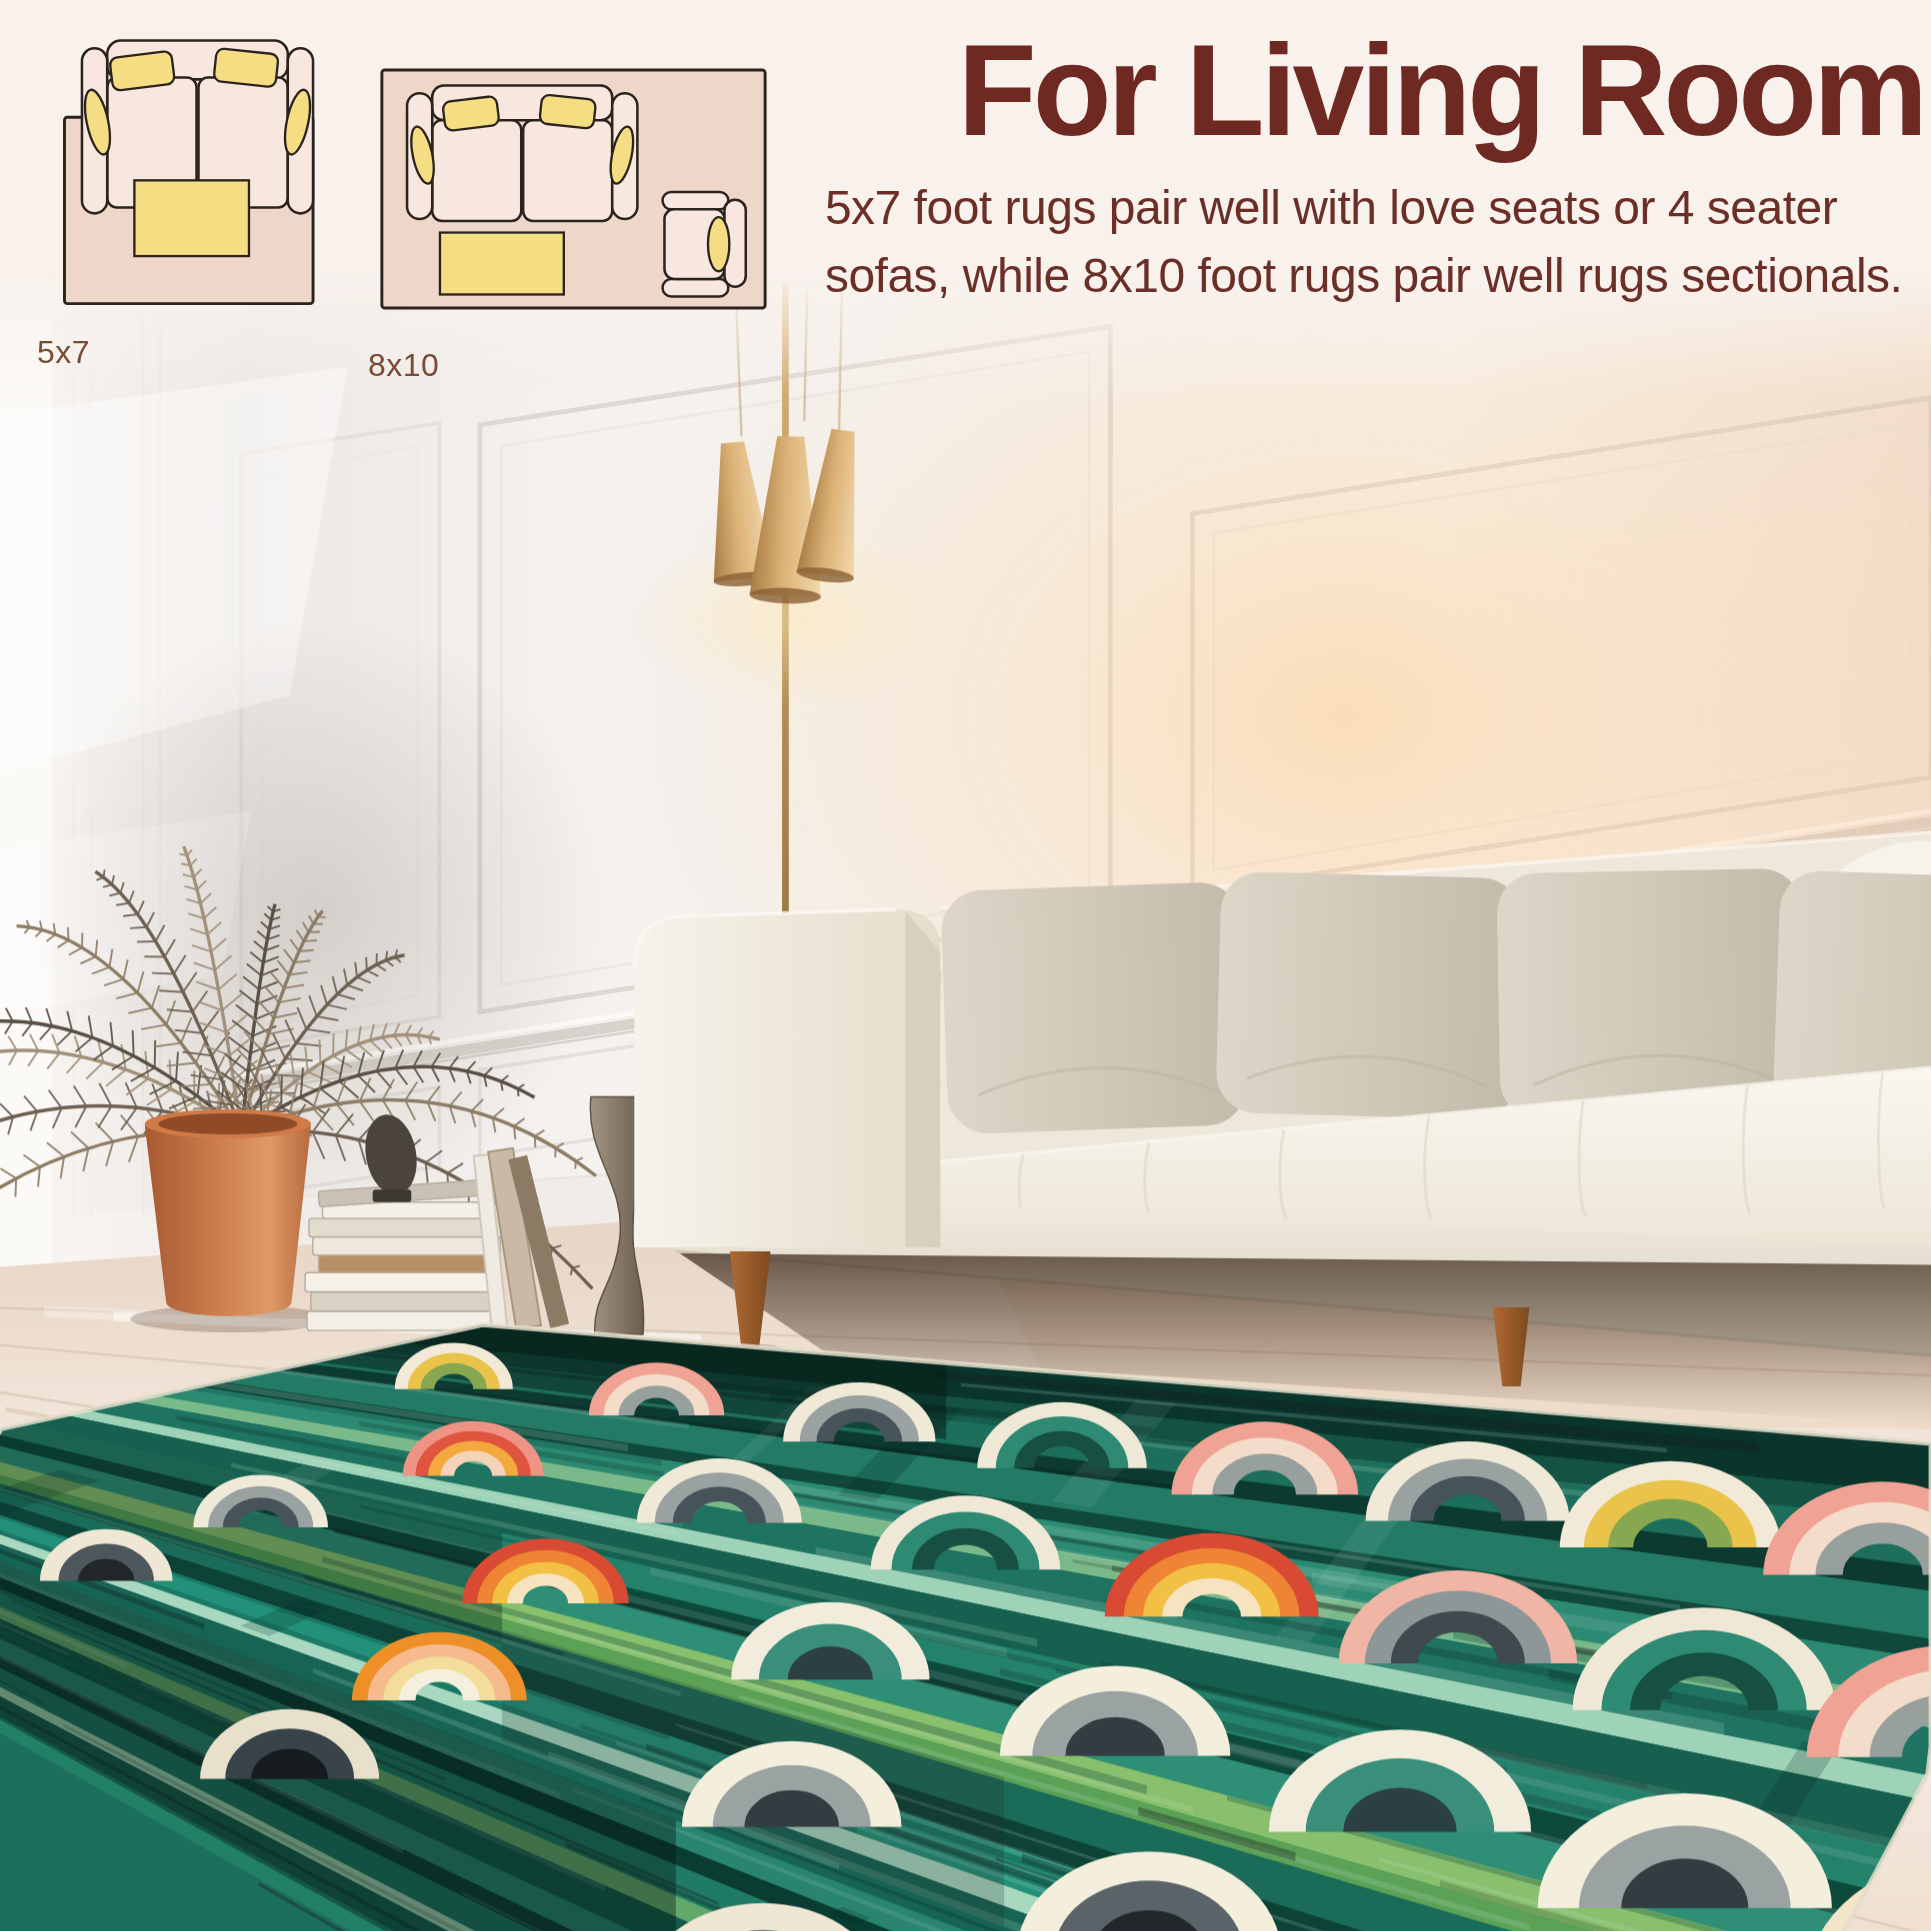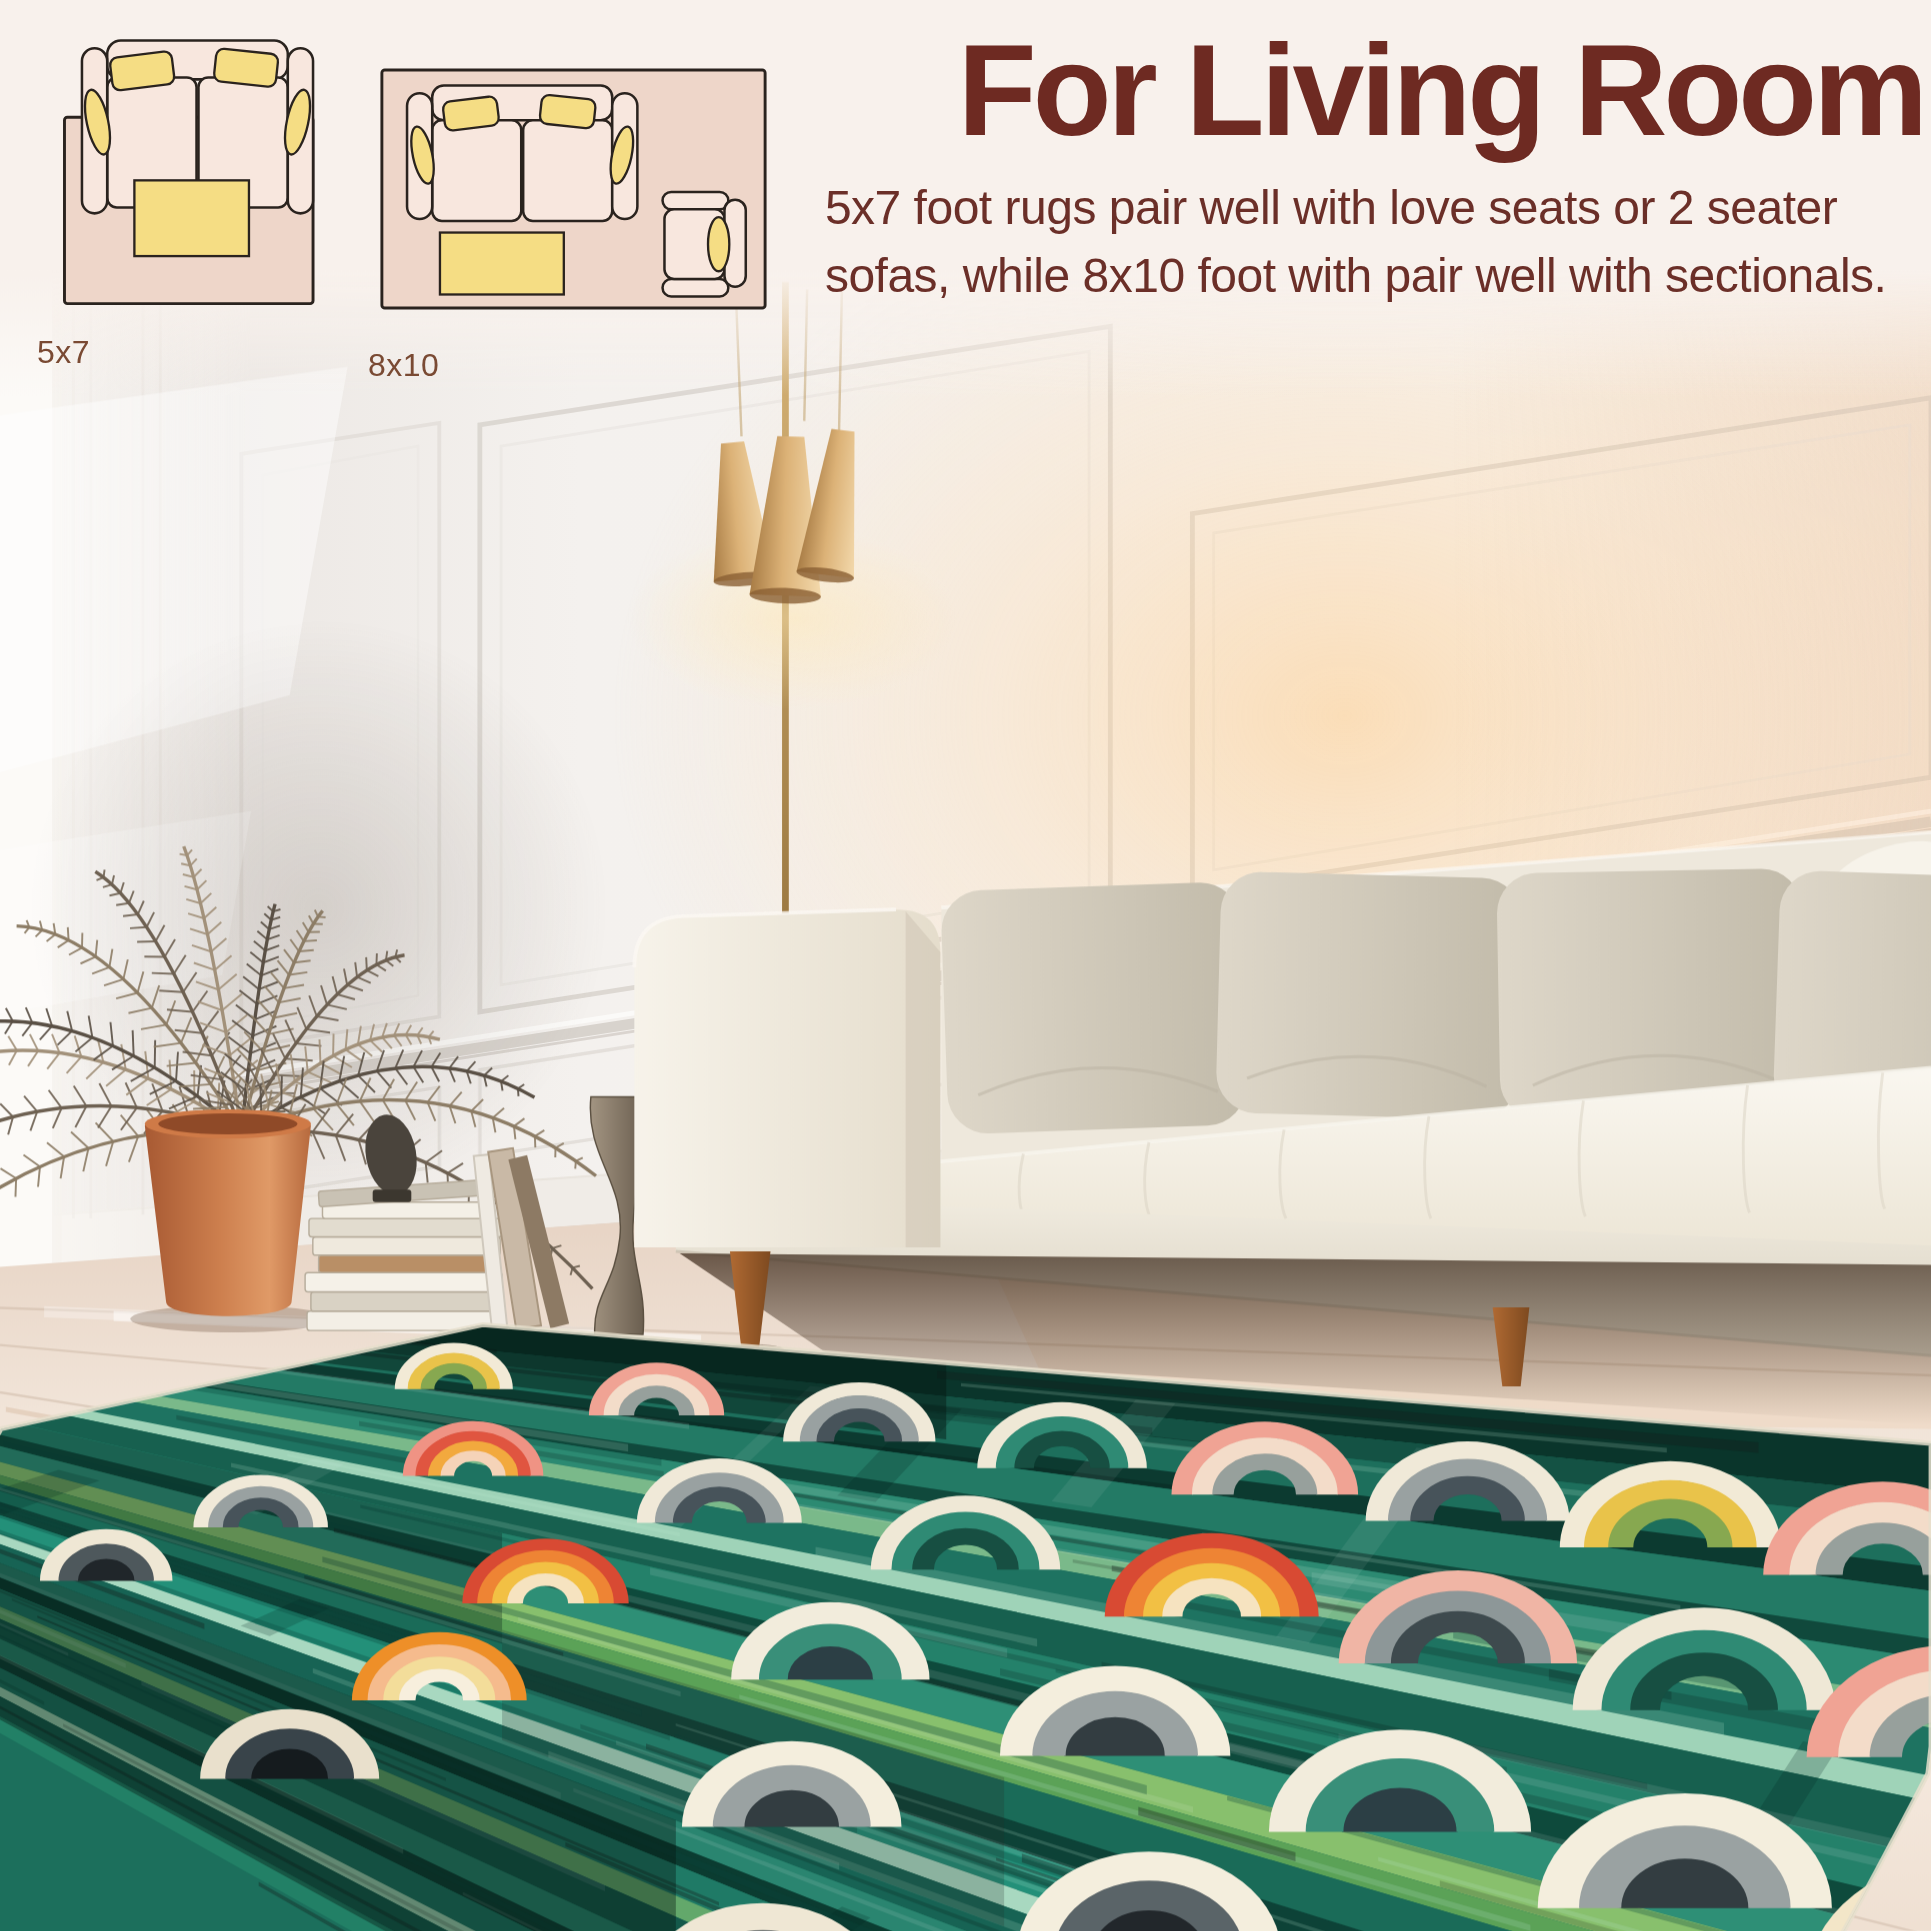--- a/index.html
+++ b/index.html
@@ -1195,17 +1195,17 @@
           <rect class="dg-furn" x="368" y="166" width="22" height="90" rx="11"></rect>
           <ellipse class="dg-pill" cx="362" cy="212" rx="11" ry="28"></ellipse>
         </g>
       </svg>
       <figcaption>8x10</figcaption>
     </figure>
   </div>
 
   <div class="copy">
     <h1>For Living Room</h1>
-    <p class="desc"><span>5x7 foot rugs pair well with love seats or 2 seater</span><br><span>sofas, while 8x10 foot with pair well with sectionals.</span></p>
+    <p class="desc"><span>5x7 foot rugs pair well with love seats or 4 seater</span><br><span>sofas, while 8x10 foot rugs pair well rugs sectionals.</span></p>
   </div>
 
 </div>
 
 
 </body></html>

